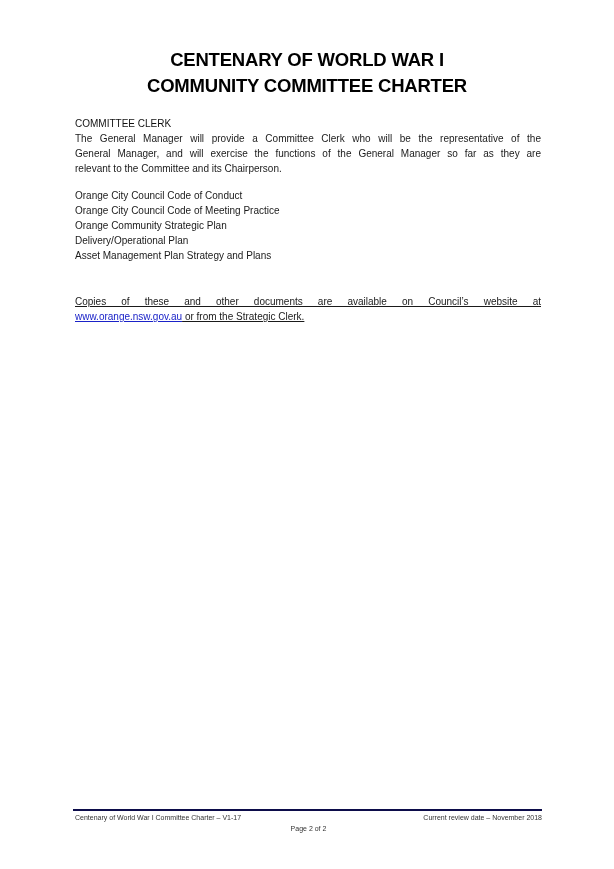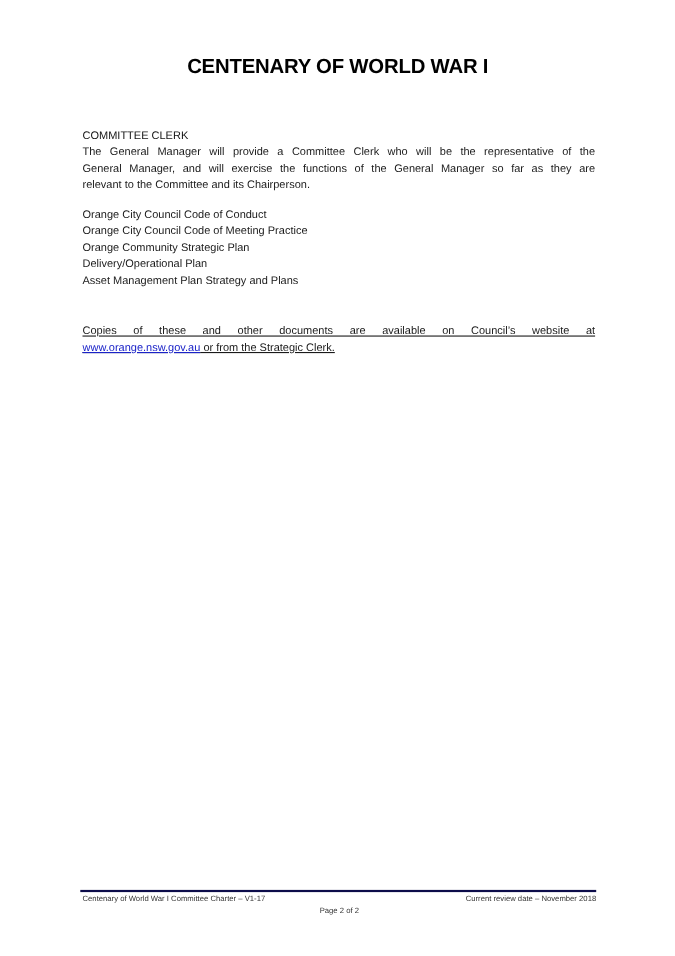--- a/index.html
+++ b/index.html
@@ -76,20 +76,21 @@
       top: 11px;
       width: 467px;
       text-align: center;
     }
   </style>
 </head>
 <body>
 
 <div class="title">
   <div>CENTENARY OF WORLD WAR I</div>
+  <div>COMMUNITY COMMITTEE CHARTER</div>
 </div>
 
 <div class="section" style="top:116px;">
   <div class="heading">COMMITTEE CLERK</div>
   <div class="justify-last">The General Manager will provide a Committee Clerk who will be the representative of the</div>
   <div class="justify-last">General Manager, and will exercise the functions of the General Manager so far as they are</div>
   <div>relevant to the Committee and its Chairperson.</div>
 </div>
 
 <div class="section" style="top:188px;">

